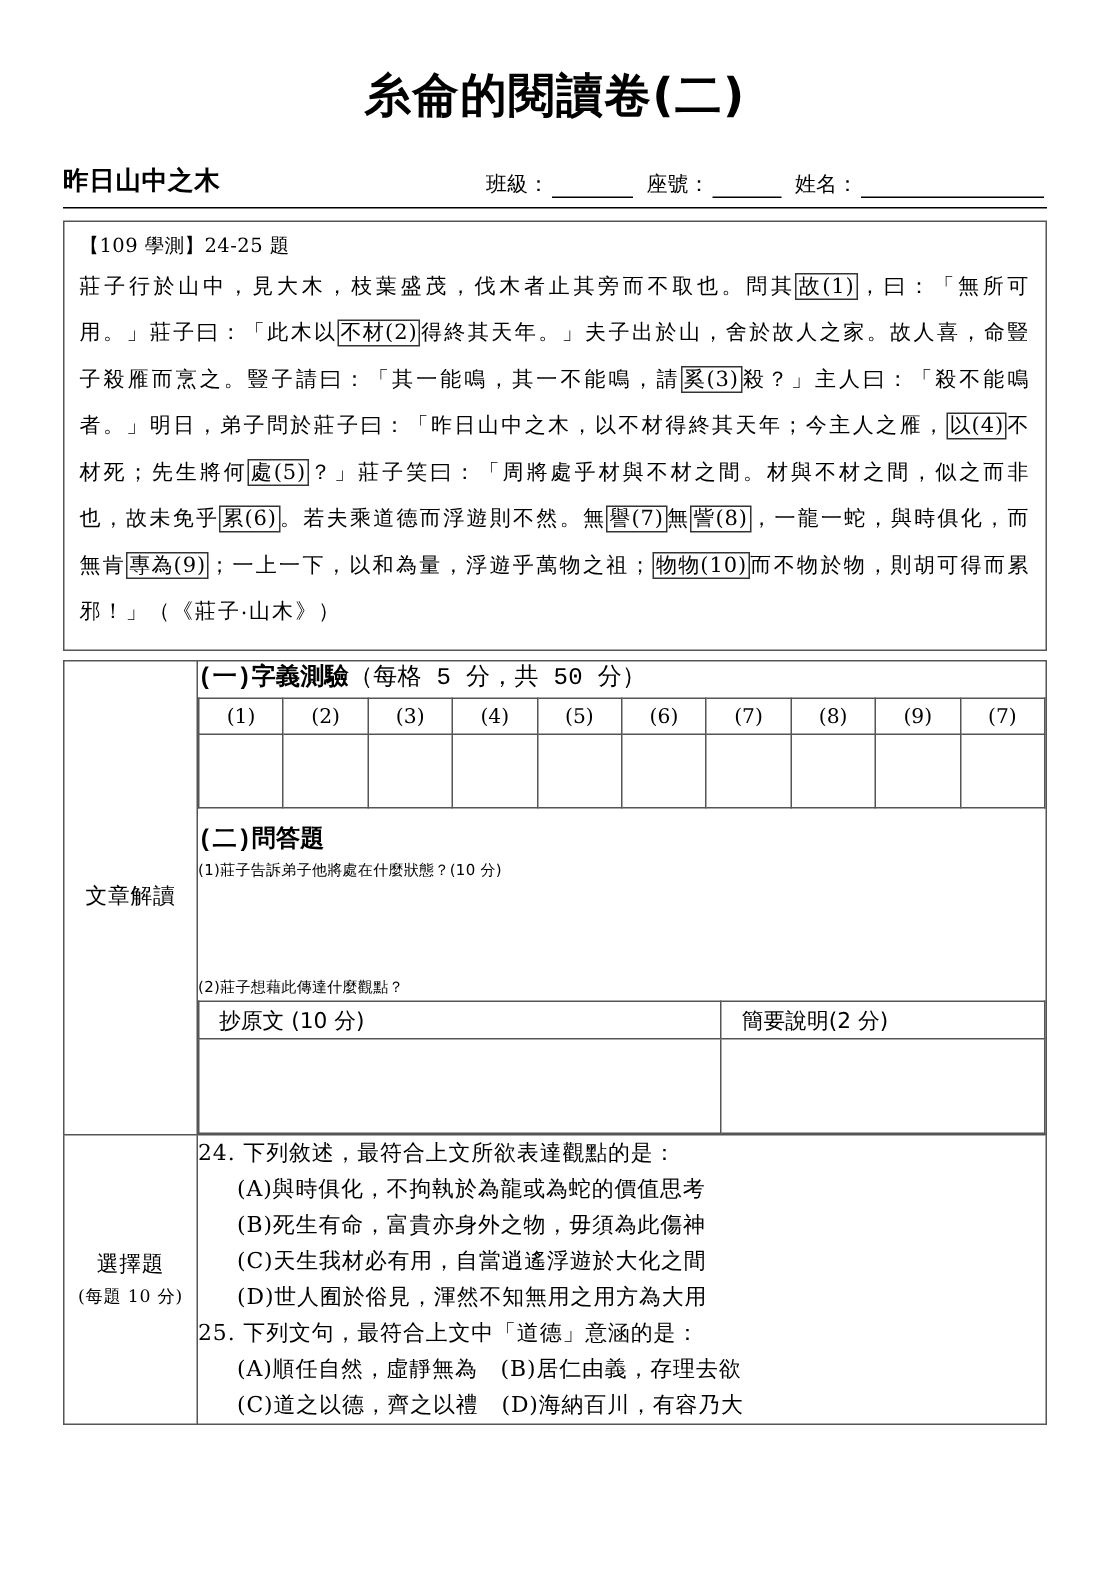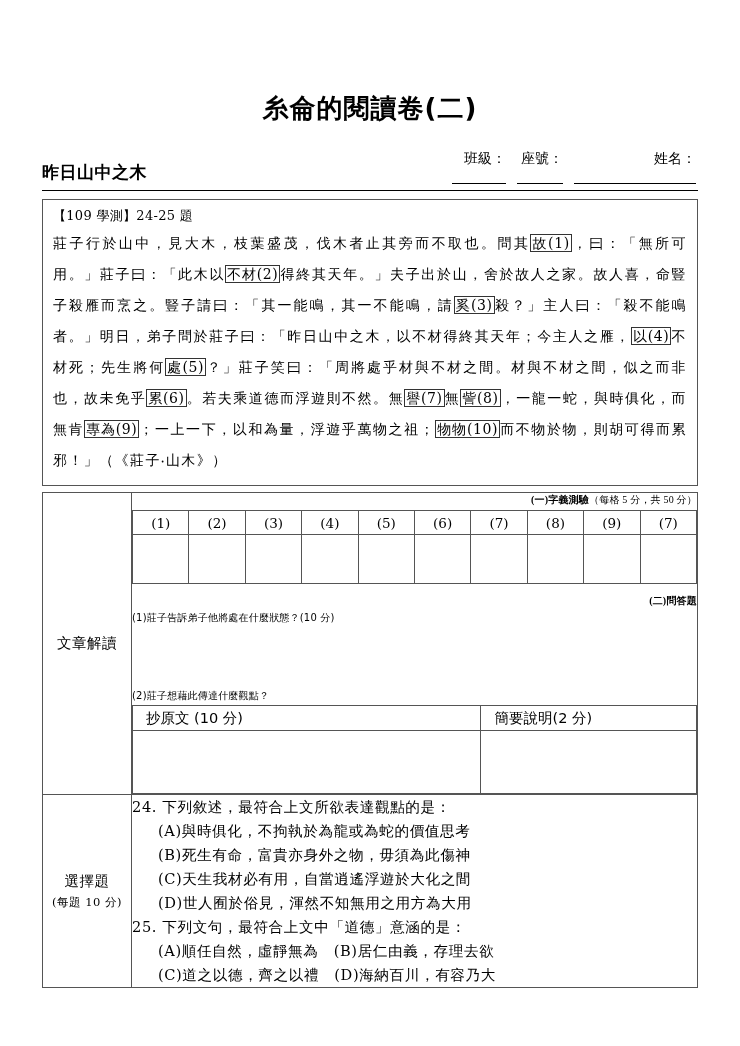--- a/index.html
+++ b/index.html
@@ -19,27 +19,26 @@
     width: 740px;
     height: 1046px;
     box-sizing: border-box;
     padding: 0 42px;
     position: relative;
   }
 
   
   .doc-title {
     text-align: center;
-    font-size: 26px;
+    font-size: 31px;
     font-weight: bold;
     letter-spacing: 1px;
     padding-top: 46px;
     line-height: 1.2;
     font-family: "DejaVu Sans", "Liberation Sans", sans-serif;
-    margin-top: 47px;
   }
   .header-row {
     display: flex;
     align-items: flex-end;
     justify-content: space-between;
     margin-top: 26px;
     padding-bottom: 4px;
   }
   .subject-label {
     font-size: 17px;
@@ -51,21 +50,20 @@
     display: flex;
     align-items: flex-end;
     font-size: 14px;
     gap: 9px;
     padding-right: 2px;
   }
   .id-field {
     display: flex;
     align-items: flex-end;
     white-space: nowrap;
-    flex-direction: column;
   }
   .id-field .fl-label { font-size: 14px; }
   .blank-line {
     display: inline-block;
     border-bottom: 1.3px solid #000;
     height: 15px;
     margin-left: 2px;
   }
   .bl-class { width: 54px; }
   .bl-seat  { width: 46px; }
@@ -125,26 +123,25 @@
     font-size: 11.5px;
     margin-top: 2px;
   }
   td.sec-body {
     vertical-align: top;
     padding: 5px 8px 8px 8px;
   }
 
   
   .sub-head {
-    font-size: 10px;
+    font-size: 16px;
     font-weight: bold;
-    font-family: Liberation Serif, serif;
+    font-family: Liberation Mono, monospace;
     letter-spacing: 0.2px;
     margin-bottom: 3px;
-    text-align: right;
   }
   .sub-head .pts {
     font-weight: normal;
   }
   .q-line {
     font-size: 10px;
     font-family: "DejaVu Sans", "Liberation Sans", sans-serif;
     letter-spacing: 0.2px;
     margin-top: 2px;
   }

